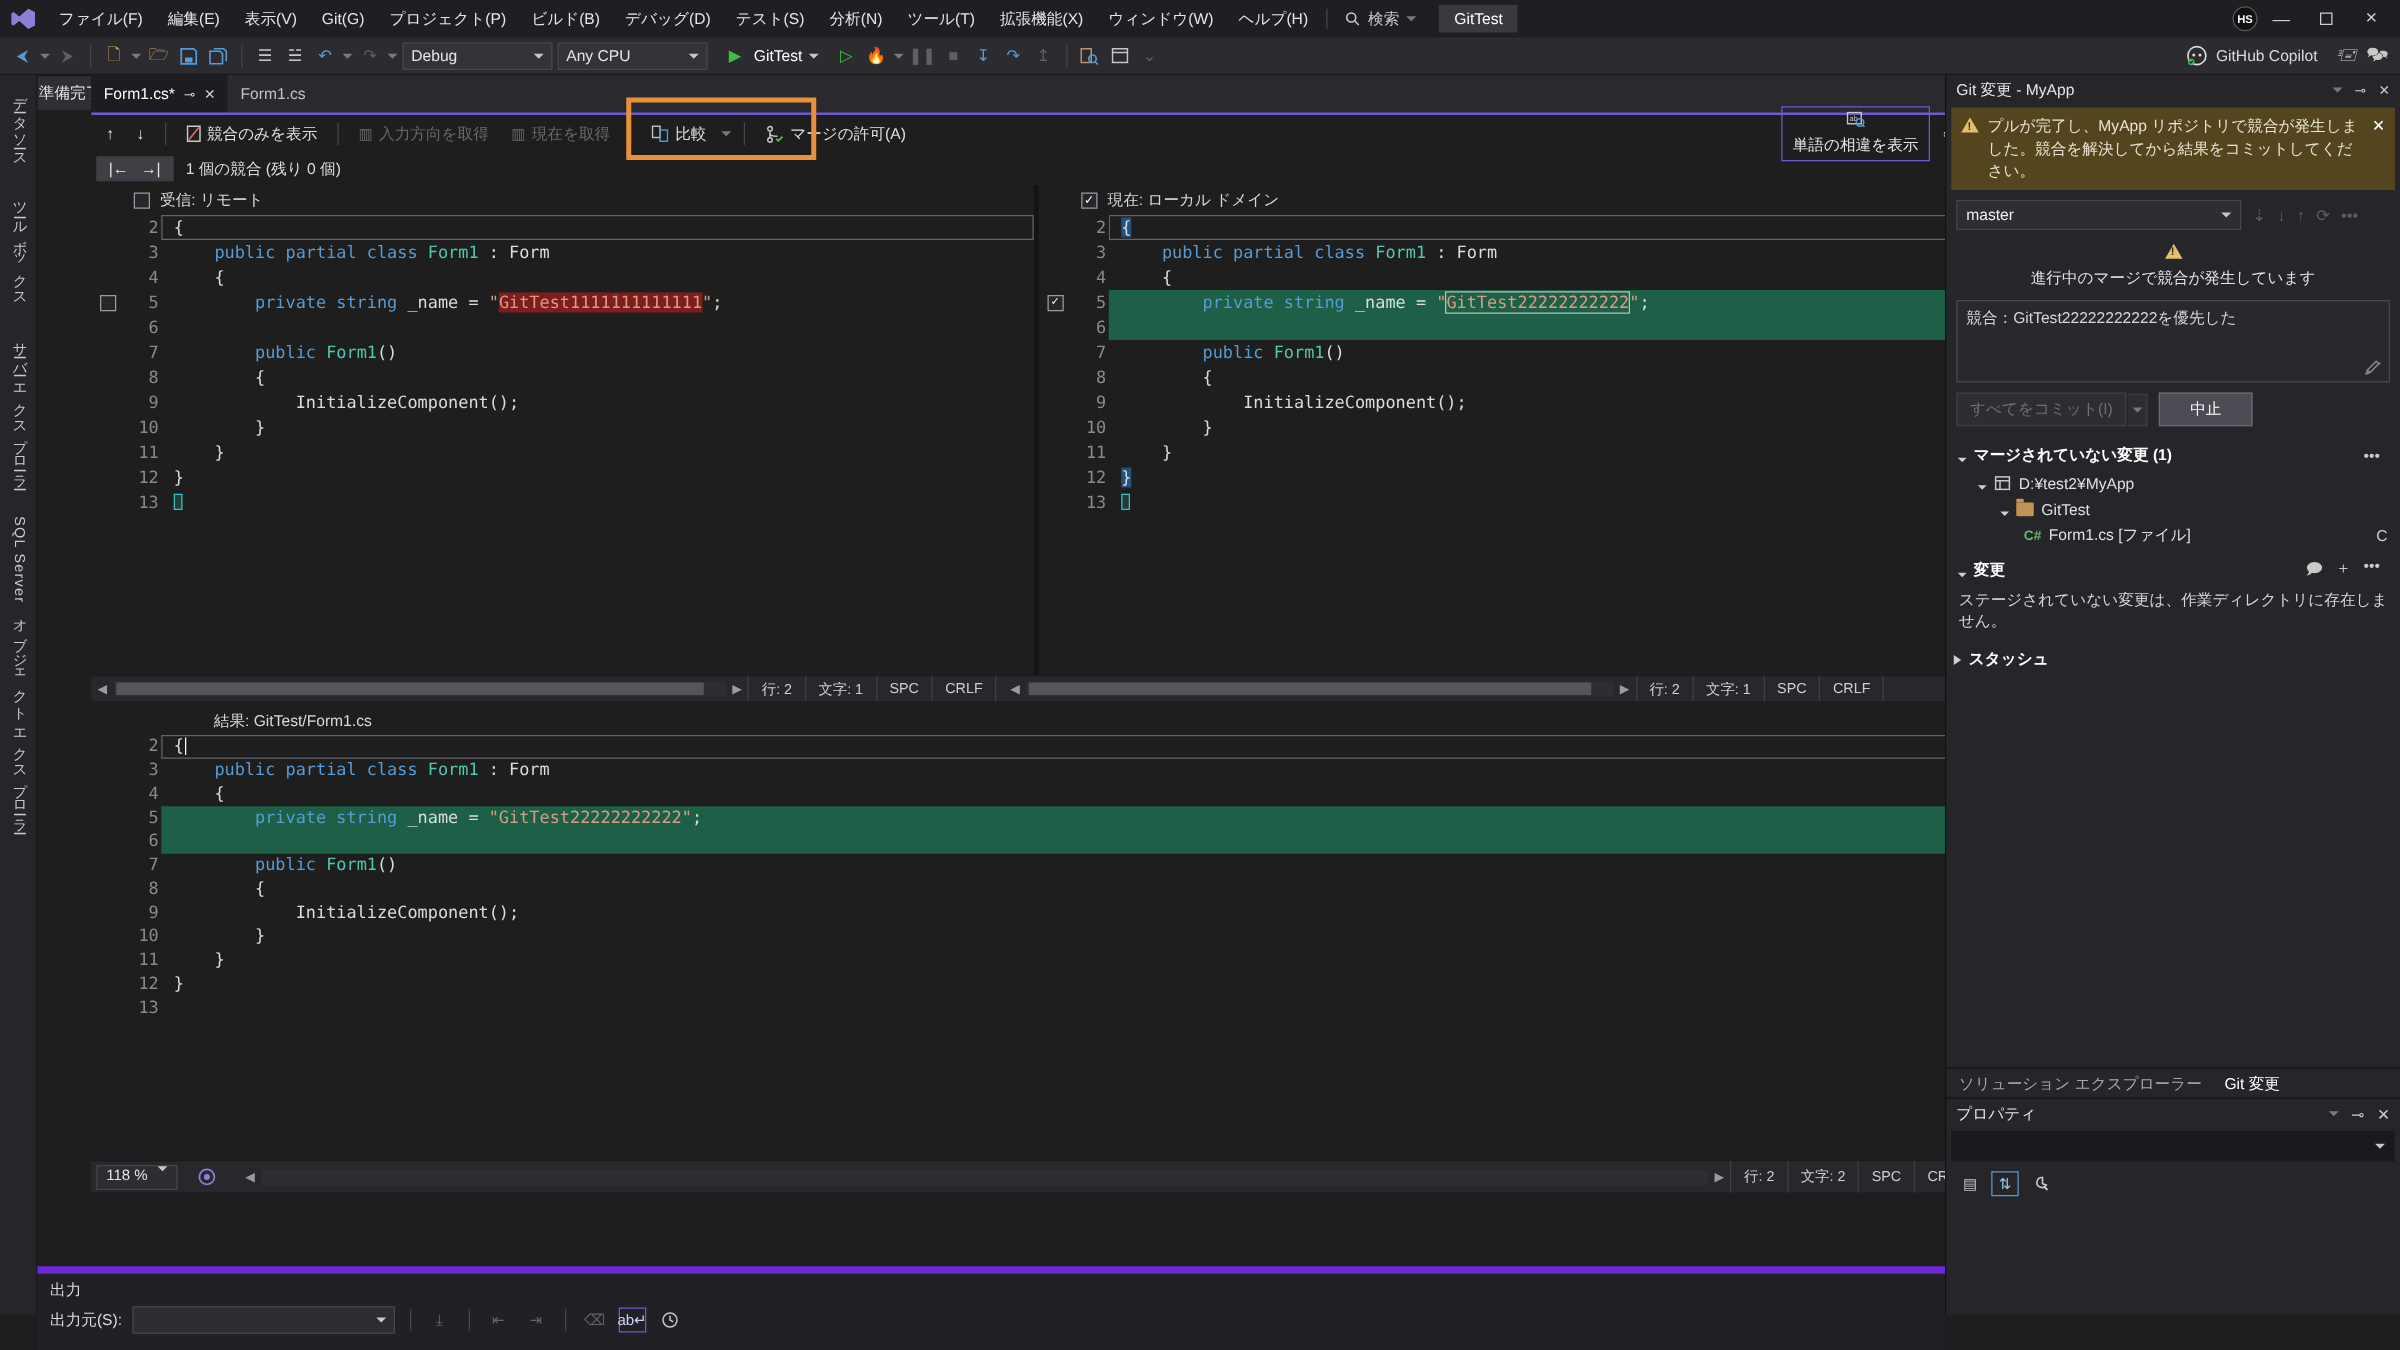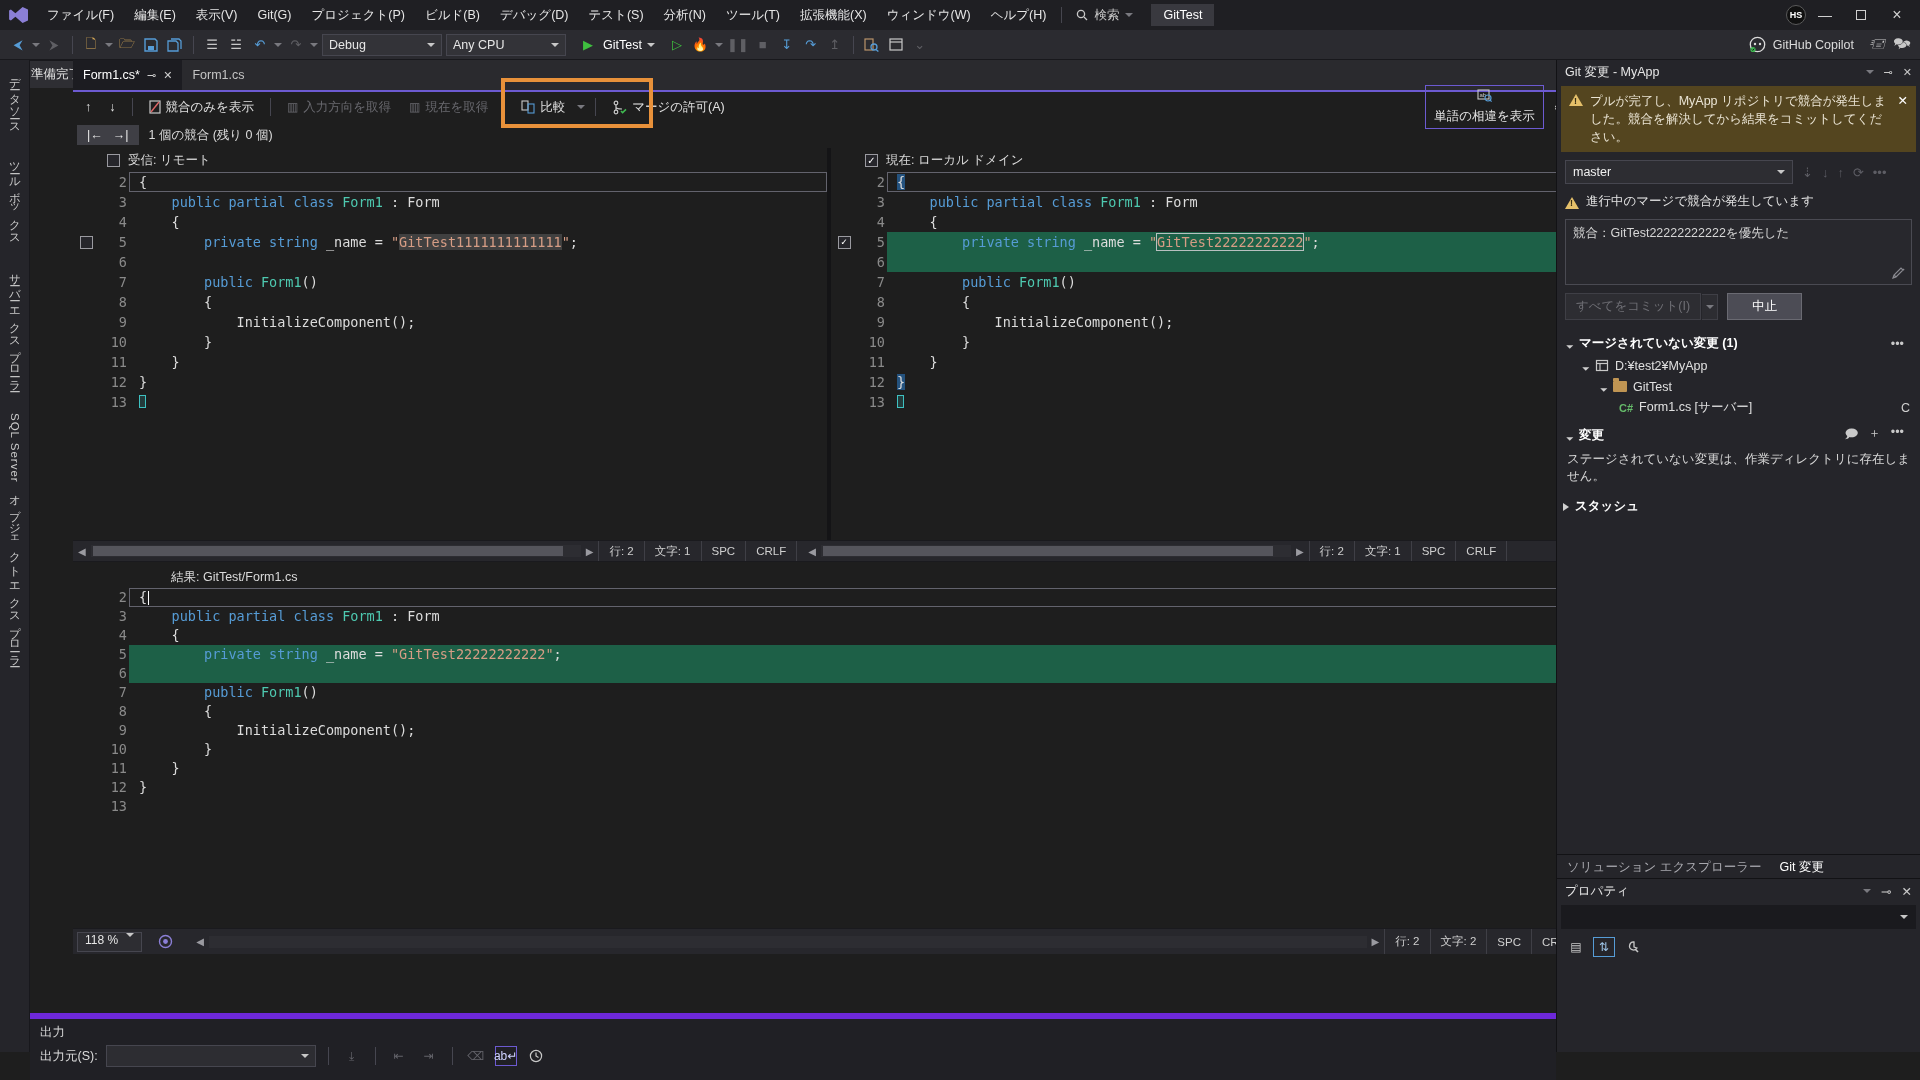--- a/index.html
+++ b/index.html
@@ -72,21 +72,21 @@
   .code { font-family:"DejaVu Sans Mono", monospace; font-size:13.5px; }
   .code-line { display:flex; height:20px; line-height:20px; }
   #result-code .code-line { height:19px; line-height:19px; }
   .gutter { width:26px; display:flex; align-items:center; justify-content:center; }
   .mcb { width:13px; height:13px; border:1px solid #9a9aa0; background:#26262b; font-size:10px; color:#fff; display:flex; align-items:center; justify-content:center; }
   .lnum { width:30px; text-align:right; color:#8a8a8a; padding-right:2px; }
   .lcode { flex:1; white-space:pre; position:relative; padding-left:10px; }
   .lbox { box-shadow: inset 0 0 0 1px #63636d; }
   .hl-green .lcode { background:#1d6047; }
   .tk-k { color:#569cd6; } .tk-t { color:#4ec9b0; } .tk-p { color:#dcdcdc; } .tk-s { color:#d69d85; }
-  .tk-red { background:#404040; }
+  .tk-red { background:#7f1d1d; }
   .tk-box { outline:1px solid #b8c0c0; }
   .tk-match { background:#24527e; }
   .caret { display:inline-block; width:1px; height:14px; background:#fff; vertical-align:middle; margin-left:1px; }
   .eofm { display:inline-block; width:7px; height:13px; border:1px solid #3ec1c1; background:rgba(62,193,193,.18); margin-top:3px; }
 
   
   .hscroll { position:absolute; width:100%; height:22px; display:flex; align-items:center; background:#27272c; border-top:1px solid #1a1a1e; border-bottom:1px solid #1a1a1e; }
   #hscroll-top { top:480px; left:0; }
   .htrack { position:relative; height:12px; background:#2d2d32; }
   .hthumb { position:absolute; top:1px; height:10px; background:#55555c; }
@@ -114,21 +114,21 @@
   
   #gitpanel { left:1556px; top:60px; width:364px; height:818px; background:#25252a; border-left:1px solid #121215; padding:0; }
   #git-header { height:24px; display:flex; align-items:center; padding:0 8px; color:#e6e6e6; }
   #git-header .hic { margin-left:10px; color:#c9c9c9; font-size:11px; }
   #git-infobar { margin:2px 4px; background:#54451f; color:#eae4d4; padding:6px 8px; display:flex; gap:7px; line-height:1.45; }
   .warn-tri { position:relative; width:0; height:0; border-left:7px solid transparent; border-right:7px solid transparent; border-bottom:12px solid #e5c06a; flex:none; margin-top:2px; }
   .warn-tri::after { content:"!"; position:absolute; left:-2px; top:1px; color:#3a3016; font-size:9px; font-weight:bold; }
   #branch-row { display:flex; align-items:center; gap:9px; padding:6px 8px 2px 8px; }
   #branch-combo { flex:none; width:228px; height:24px; background:#2d2d32; border:1px solid #46464f; display:flex; align-items:center; padding:0 7px; color:#efefef; }
   .git-sync-ic { color:#5d5d64; font-size:13px; }
-  #merge-warn { display:flex; gap:7px; align-items:center; padding:7px 8px 4px 8px; color:#e3e3e3; }
+  #merge-warn { display:flex; gap:7px; align-items:center; padding:7px 8px 4px 8px; color:#e3e3e3;flex-direction:column; }
   #commit-box { margin:5px 8px 0 8px; height:66px; background:#28282d; border:1px solid #4a4a52; position:relative; padding:5px 7px; color:#d6d6d6; }
   #commit-pen { position:absolute; right:6px; bottom:4px; color:#8a8a90; }
   #commit-btns { display:flex; align-items:flex-end; gap:1px; padding:8px 8px; }
   .btn-dis { background:#2d2d32; border:1px solid #3f3f46; color:#6f6f75; padding:4px 10px; }
   .btn-dis-dd { background:#2d2d32; border:1px solid #3f3f46; border-left:none; height:26px; width:16px; display:flex; align-items:center; justify-content:center; }
   #abort-btn { margin-left:8px; background:#4c4c55; border:1px solid #6a6a72; color:#fff; padding:4px 24px; }
   .sec-head { display:flex; align-items:center; gap:6px; padding:7px 8px 3px 6px; color:#fff; font-weight:bold; }
   .tri-open { width:0; height:0; border-top:5px solid transparent; border-left:5px solid transparent; border-right:5px solid #d0d0d0; transform:rotate(45deg); }
   .tri-closed { width:0; height:0; border-top:4px solid transparent; border-bottom:4px solid transparent; border-left:6px solid #d0d0d0; }
   .tree-row { display:flex; align-items:center; gap:6px; height:21px; color:#e0e0e0; }
@@ -713,21 +713,21 @@
         </svg>
       <span>D:¥test2¥MyApp</span>
     </div>
     <div class="tree-row" style="padding-left:40px;">
       <span class="tri-open"></span>
       <span class="folder-ic"></span>
       <span>GitTest</span>
     </div>
     <div class="tree-row" style="padding-left:62px;">
       <span class="csharp-ic">C#</span>
-      <span>Form1.cs [サーバー]</span>
+      <span>Form1.cs [ファイル]</span>
       <span class="grow"></span>
       <span style="margin-right:10px;color:#d0d0d0;">C</span>
     </div>
     <div class="sec-head">
       <span class="tri-open"></span>
       <span>変更</span>
       <span class="sec-icons">
         <span>🗩</span>
         <span>＋</span>
         <span>•••</span>

